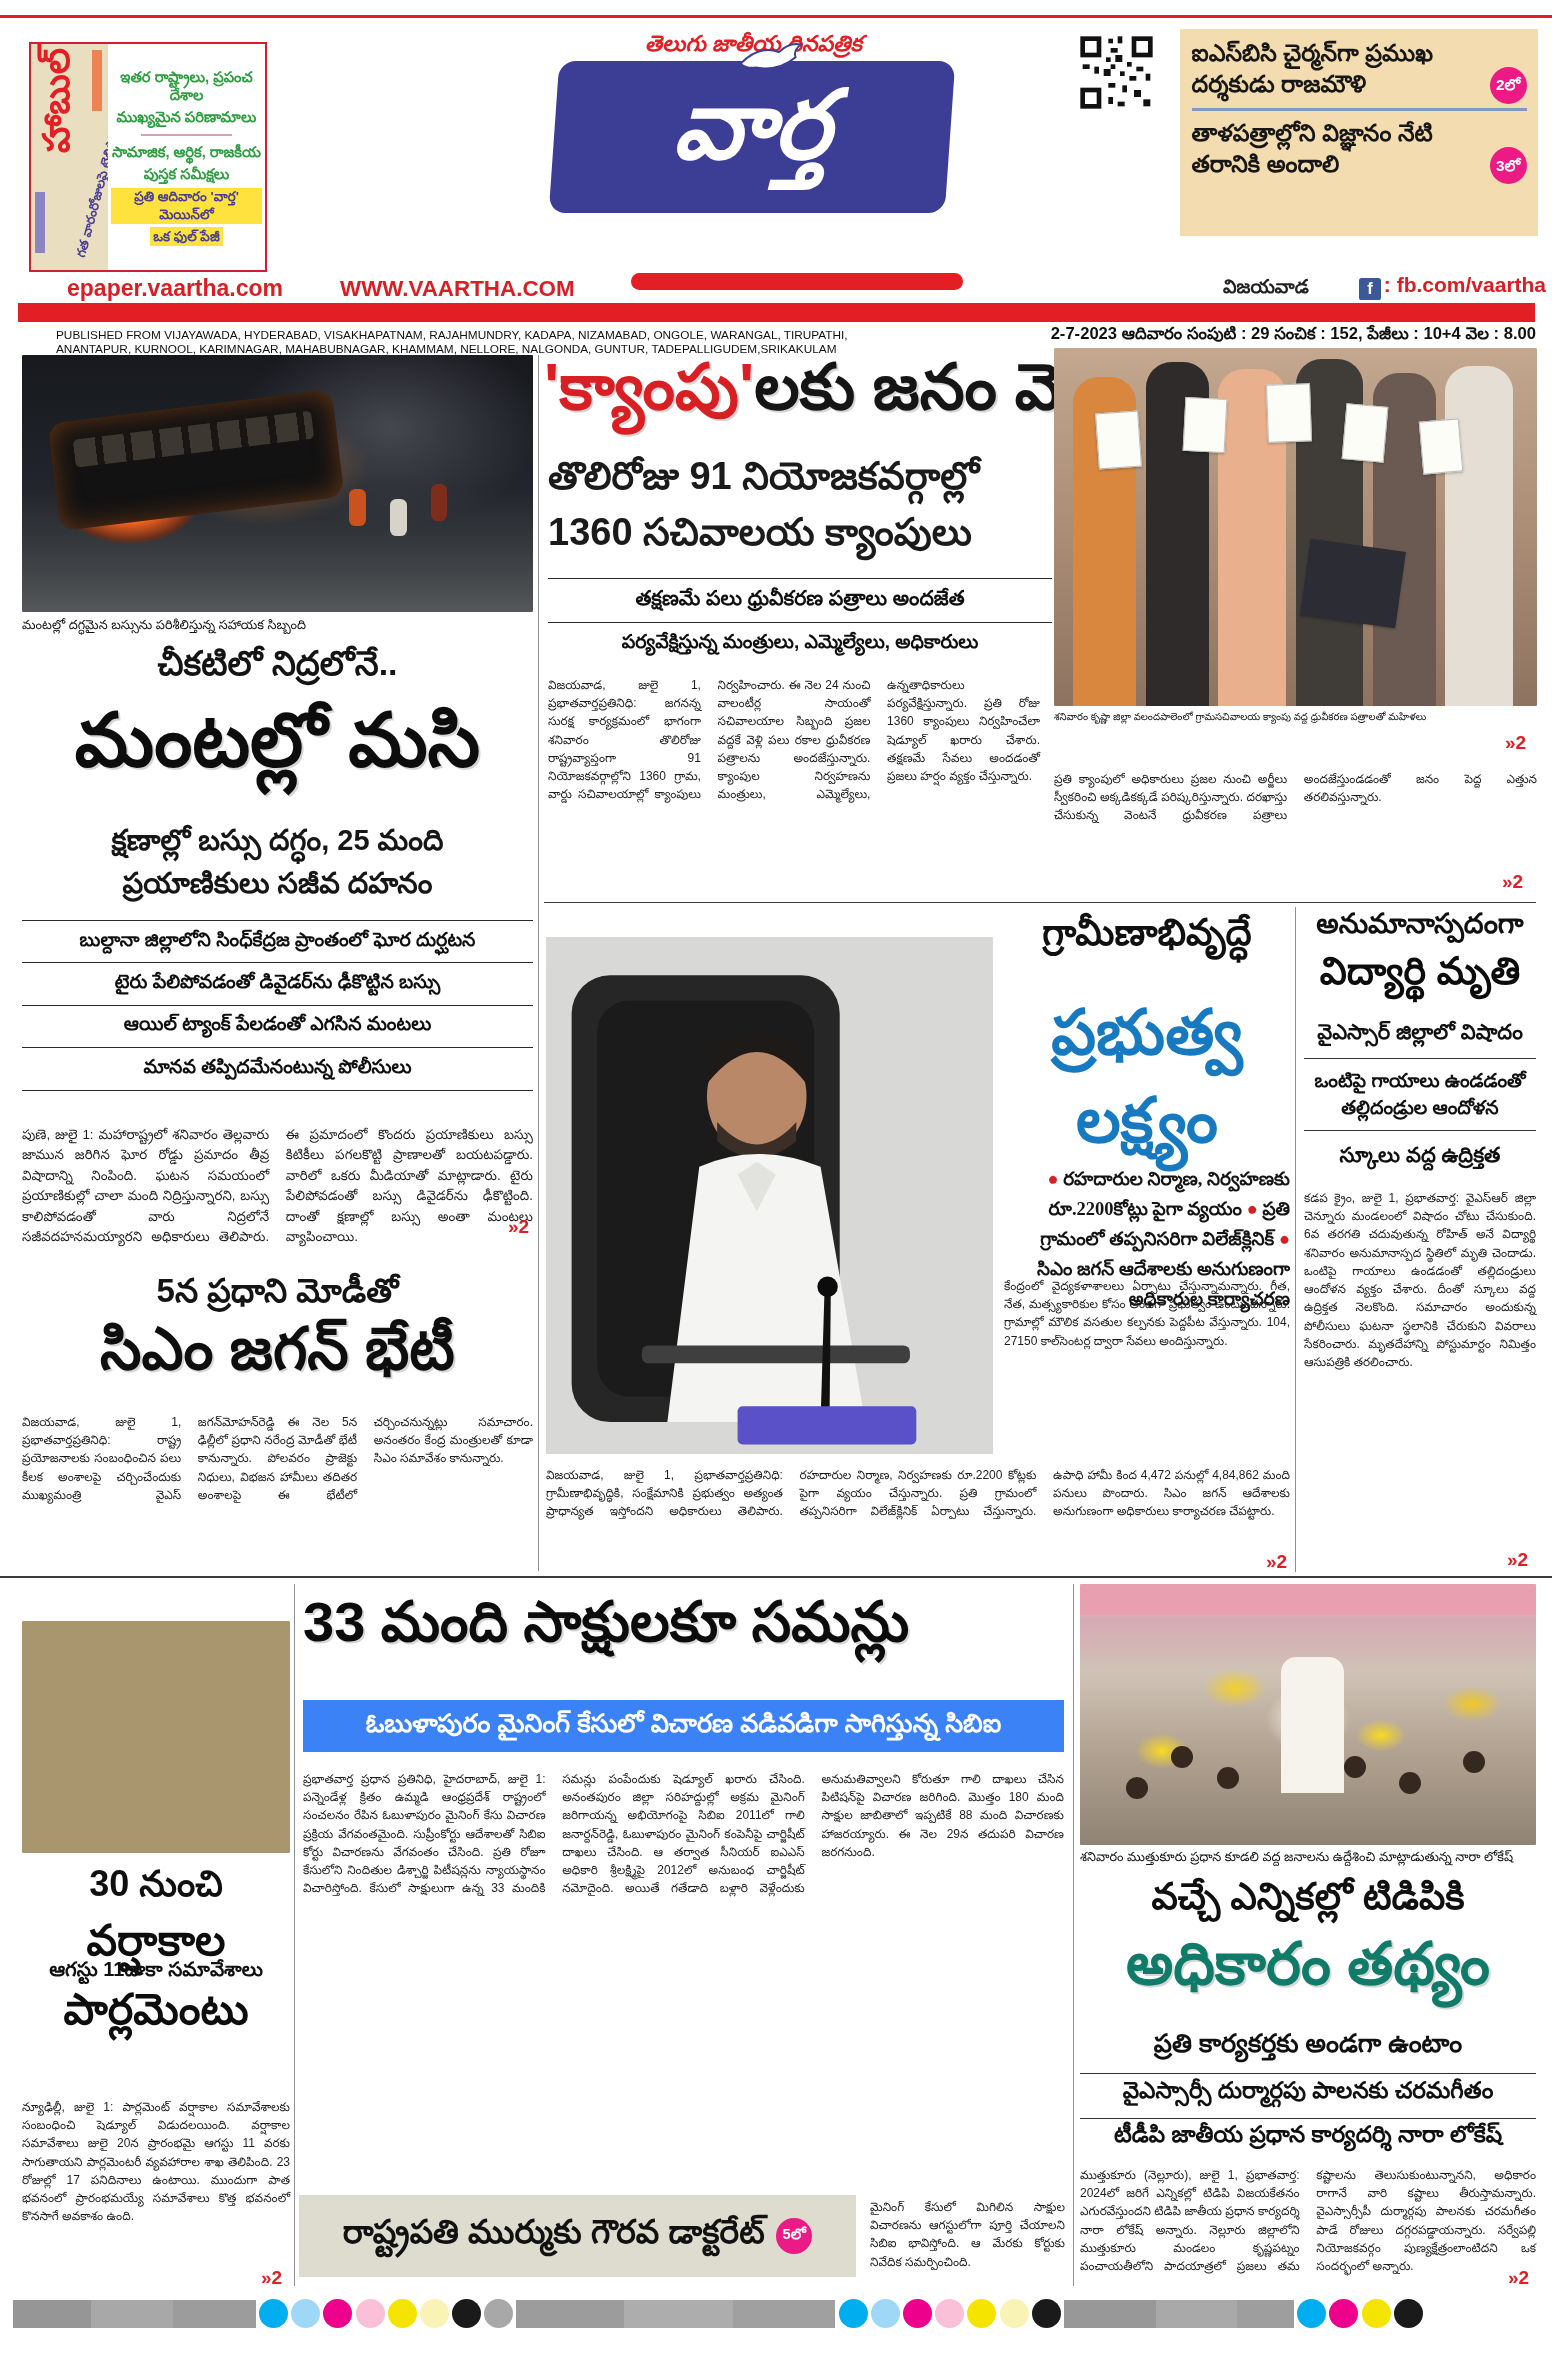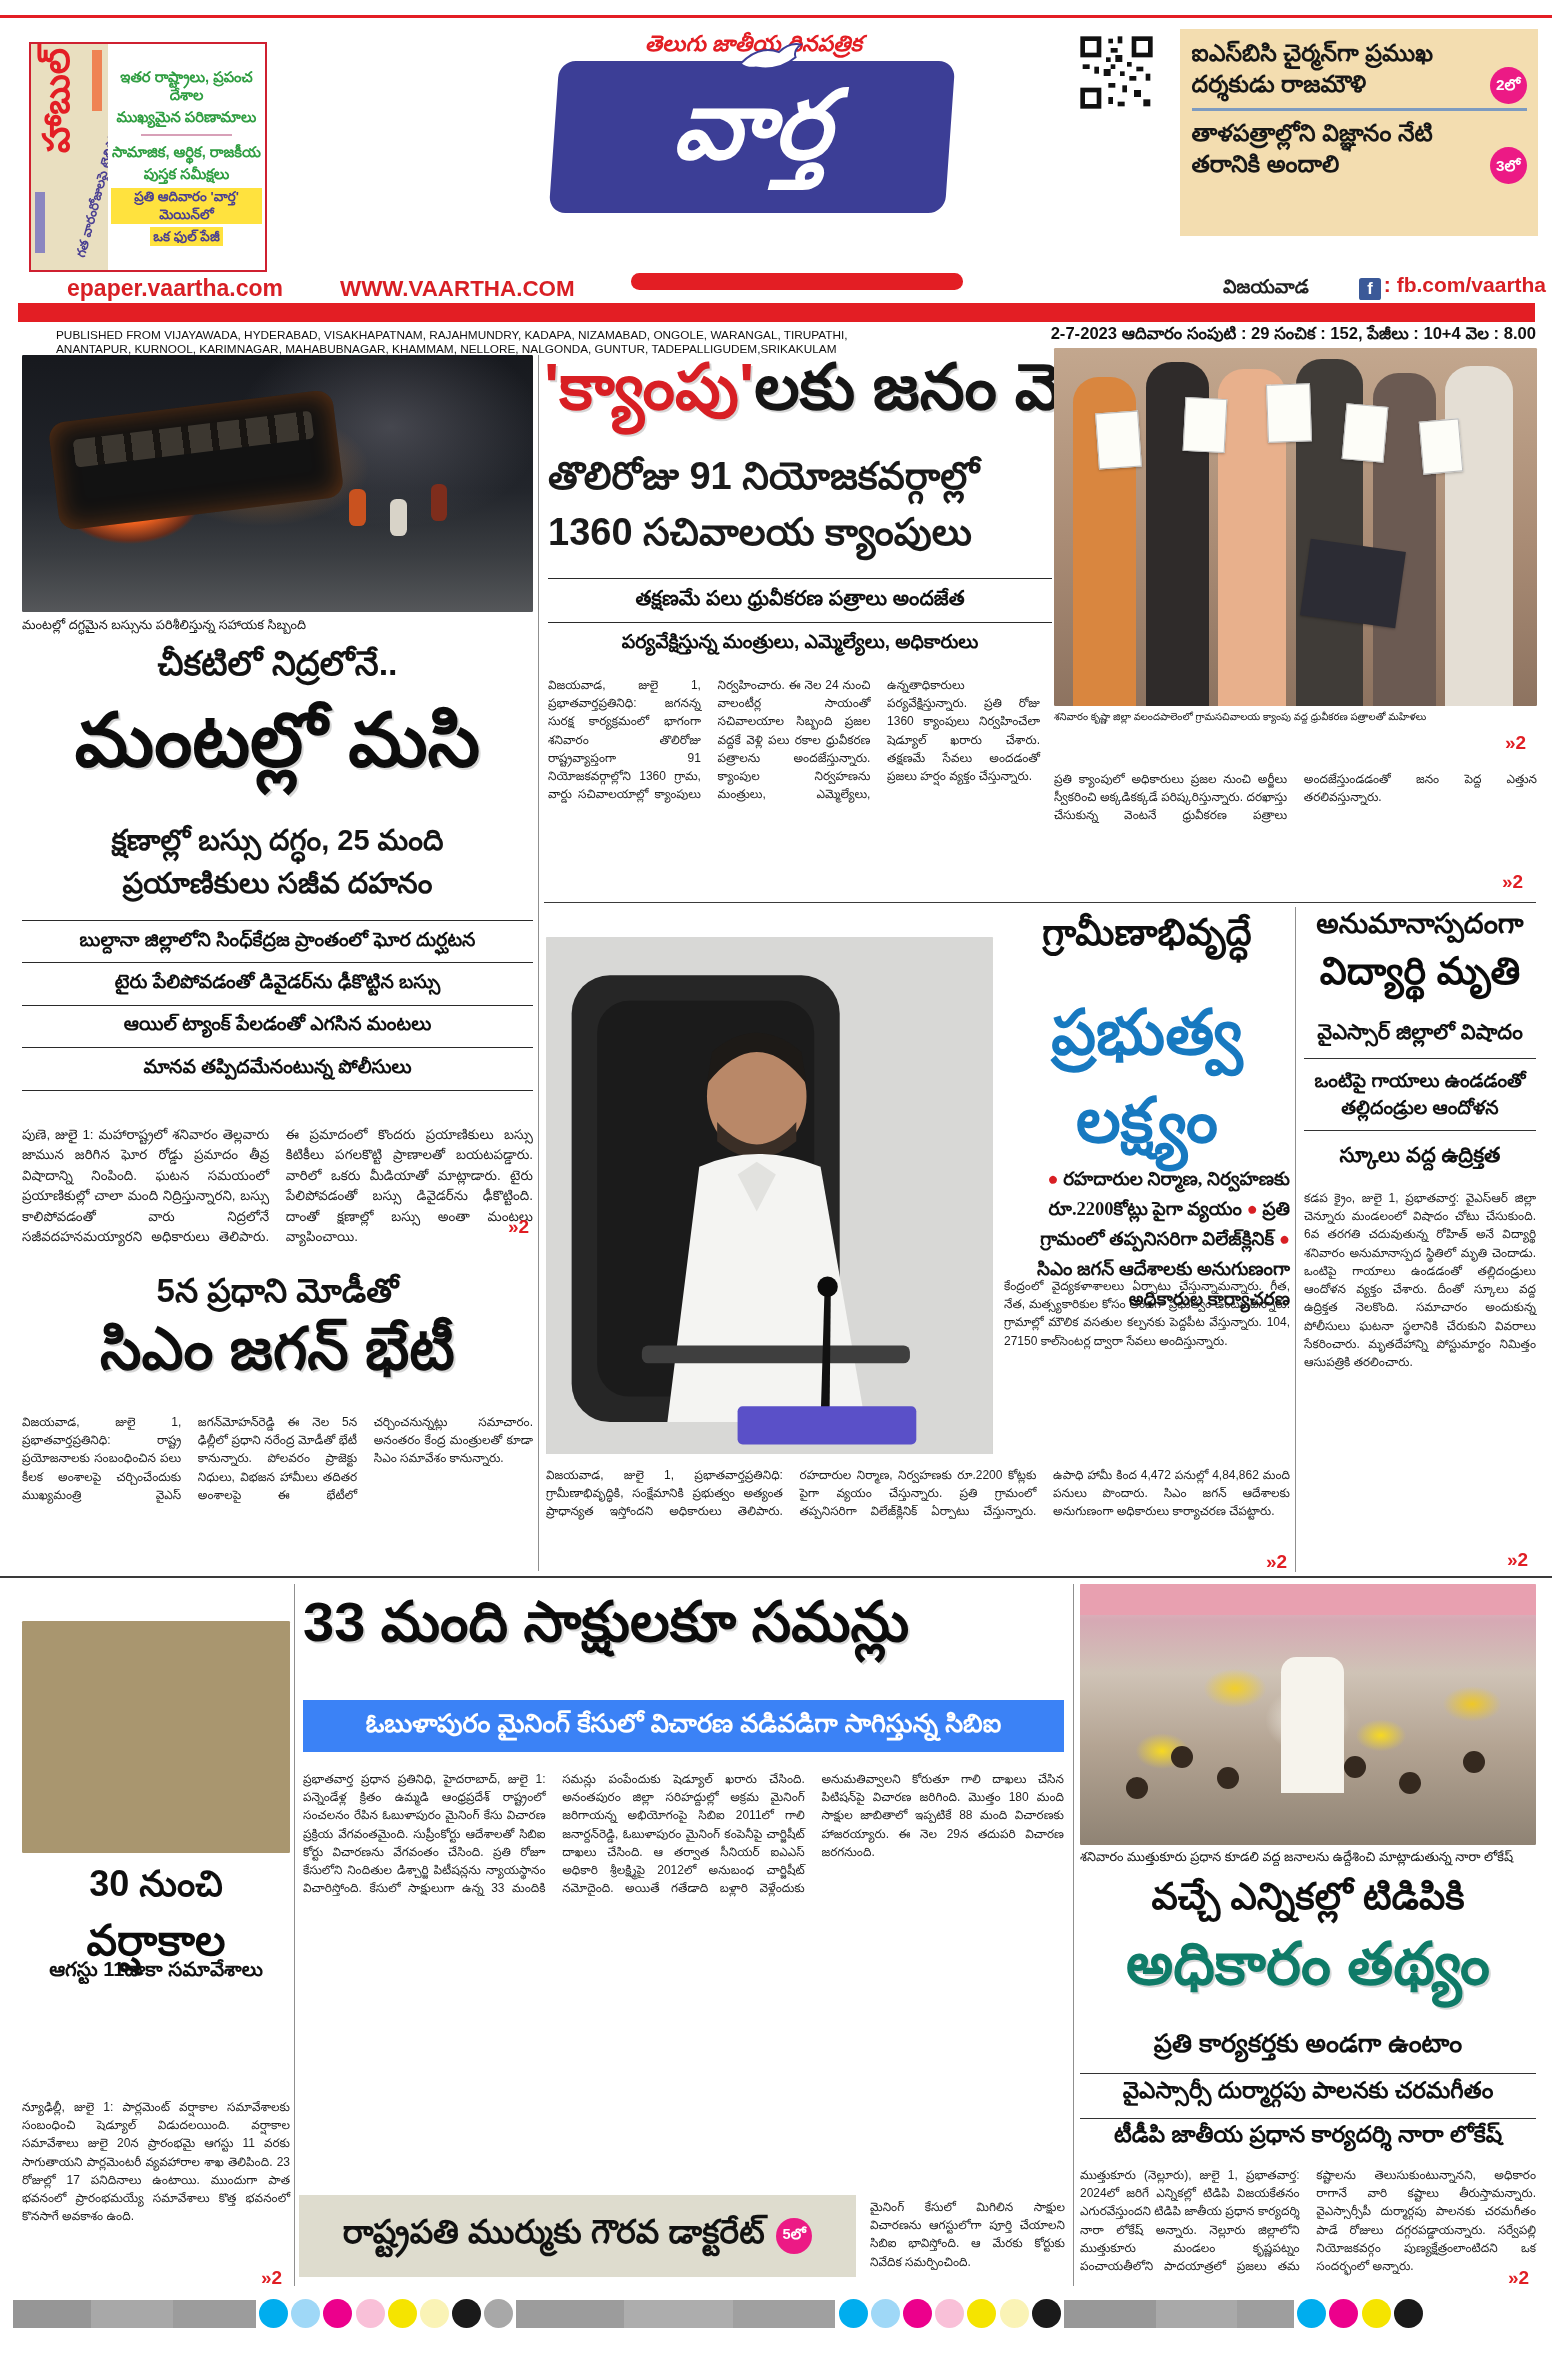--- a/index.html
+++ b/index.html
@@ -268,20 +268,21 @@
   <div class="abs body-txt" style="left:1304px;top:1189px;width:232px;height:358px;">కడప క్రైం, జులై 1, ప్రభాతవార్త: వైఎస్ఆర్ జిల్లా చెన్నూరు మండలంలో విషాదం చోటు చేసుకుంది. 6వ తరగతి చదువుతున్న రోహిత్ అనే విద్యార్థి శనివారం అనుమానాస్పద స్థితిలో మృతి చెందాడు. ఒంటిపై గాయాలు ఉండడంతో తల్లిదండ్రులు ఆందోళన వ్యక్తం చేశారు. దీంతో స్కూలు వద్ద ఉద్రిక్తత నెలకొంది. సమాచారం అందుకున్న పోలీసులు ఘటనా స్థలానికి చేరుకుని వివరాలు సేకరించారు. మృతదేహాన్ని పోస్టుమార్టం నిమిత్తం ఆసుపత్రికి తరలించారు.</div>
   <div class="abs more" style="left:1507px;top:1550px;">»2</div>
 
   <div class="vrule" style="left:538px;top:355px;height:1216px;"></div>
   <div class="vrule" style="left:1295px;top:907px;height:665px;"></div>
   <div class="hrule" style="left:0;top:1576px;width:1552px;height:1.9px;"></div>
 
   <div class="photo parl-photo" style="left:22px;top:1621px;width:268px;height:232px;"></div>
   <div class="abs b center" style="left:22px;top:1863px;width:268px;font-size:36px;color:#101010;">30 నుంచి</div>
   <div class="abs b center" style="left:22px;top:1916px;width:268px;font-size:43px;color:#0d0d0d;">వర్షాకాల</div>
+  <div class="abs b center" style="left:22px;top:1985px;width:268px;font-size:43px;color:#0d0d0d;">పార్లమెంటు</div>
   <div class="abs b center" style="left:22px;top:1938px;width:268px;font-size:20px;margin-top:20px;">ఆగస్టు 11దాకా సమావేశాలు</div>
   <div class="abs body-txt" style="left:22px;top:2098px;width:268px;height:185px;">న్యూఢిల్లీ, జులై 1: పార్లమెంట్ వర్షాకాల సమావేశాలకు సంబంధించి షెడ్యూల్ విడుదలయింది. వర్షాకాల సమావేశాలు జులై 20న ప్రారంభమై ఆగస్టు 11 వరకు సాగుతాయని పార్లమెంటరీ వ్యవహారాల శాఖ తెలిపింది. 23 రోజుల్లో 17 పనిదినాలు ఉంటాయి. ముందుగా పాత భవనంలో ప్రారంభమయ్యే సమావేశాలు కొత్త భవనంలో కొనసాగే అవకాశం ఉంది.</div>
   <div class="abs more" style="left:261px;top:2268px;">»2</div>
 
   <div class="abs b shadowed" style="left:303px;top:1589px;width:761px;font-size:56px;color:#0c0c0c;white-space:nowrap;">33 మంది సాక్షులకూ సమన్లు</div>
   <div class="abs" style="left:303px;top:1700px;width:761px;height:52px;background:#3b82f6;display:flex;align-items:center;justify-content:center;">
     <span class="b" style="color:#fff;font-size:25.5px;">ఓబుళాపురం మైనింగ్ కేసులో విచారణ వడివడిగా సాగిస్తున్న సిబిఐ</span>
   </div>
   <div class="abs body-txt cols3" style="left:303px;top:1770px;width:761px;height:414px;">ప్రభాతవార్త ప్రధాన ప్రతినిధి, హైదరాబాద్, జులై 1: పన్నెండేళ్ల క్రితం ఉమ్మడి ఆంధ్రప్రదేశ్ రాష్ట్రంలో సంచలనం రేపిన ఓబుళాపురం మైనింగ్ కేసు విచారణ ప్రక్రియ వేగవంతమైంది. సుప్రీంకోర్టు ఆదేశాలతో సిబిఐ కోర్టు విచారణను వేగవంతం చేసింది. ప్రతి రోజూ కేసులోని నిందితుల డిశ్చార్జి పిటీషన్లను న్యాయస్థానం విచారిస్తోంది. కేసులో సాక్షులుగా ఉన్న 33 మందికి సమన్లు పంపేందుకు షెడ్యూల్ ఖరారు చేసింది. అనంతపురం జిల్లా సరిహద్దుల్లో అక్రమ మైనింగ్ జరిగాయన్న అభియోగంపై సిబిఐ 2011లో గాలి జనార్దన్‌రెడ్డి, ఓబుళాపురం మైనింగ్ కంపెనీపై చార్జిషీట్ దాఖలు చేసింది. ఆ తర్వాత సీనియర్ ఐఎఎస్ అధికారి శ్రీలక్ష్మిపై 2012లో అనుబంధ చార్జిషీట్ నమోదైంది. అయితే గతేడాది బళ్లారి వెళ్లేందుకు అనుమతివ్వాలని కోరుతూ గాలి దాఖలు చేసిన పిటిషన్‌పై విచారణ జరిగింది. మొత్తం 180 మంది సాక్షుల జాబితాలో ఇప్పటికే 88 మంది విచారణకు హాజరయ్యారు. ఈ నెల 29న తదుపరి విచారణ జరగనుంది.</div>
 

